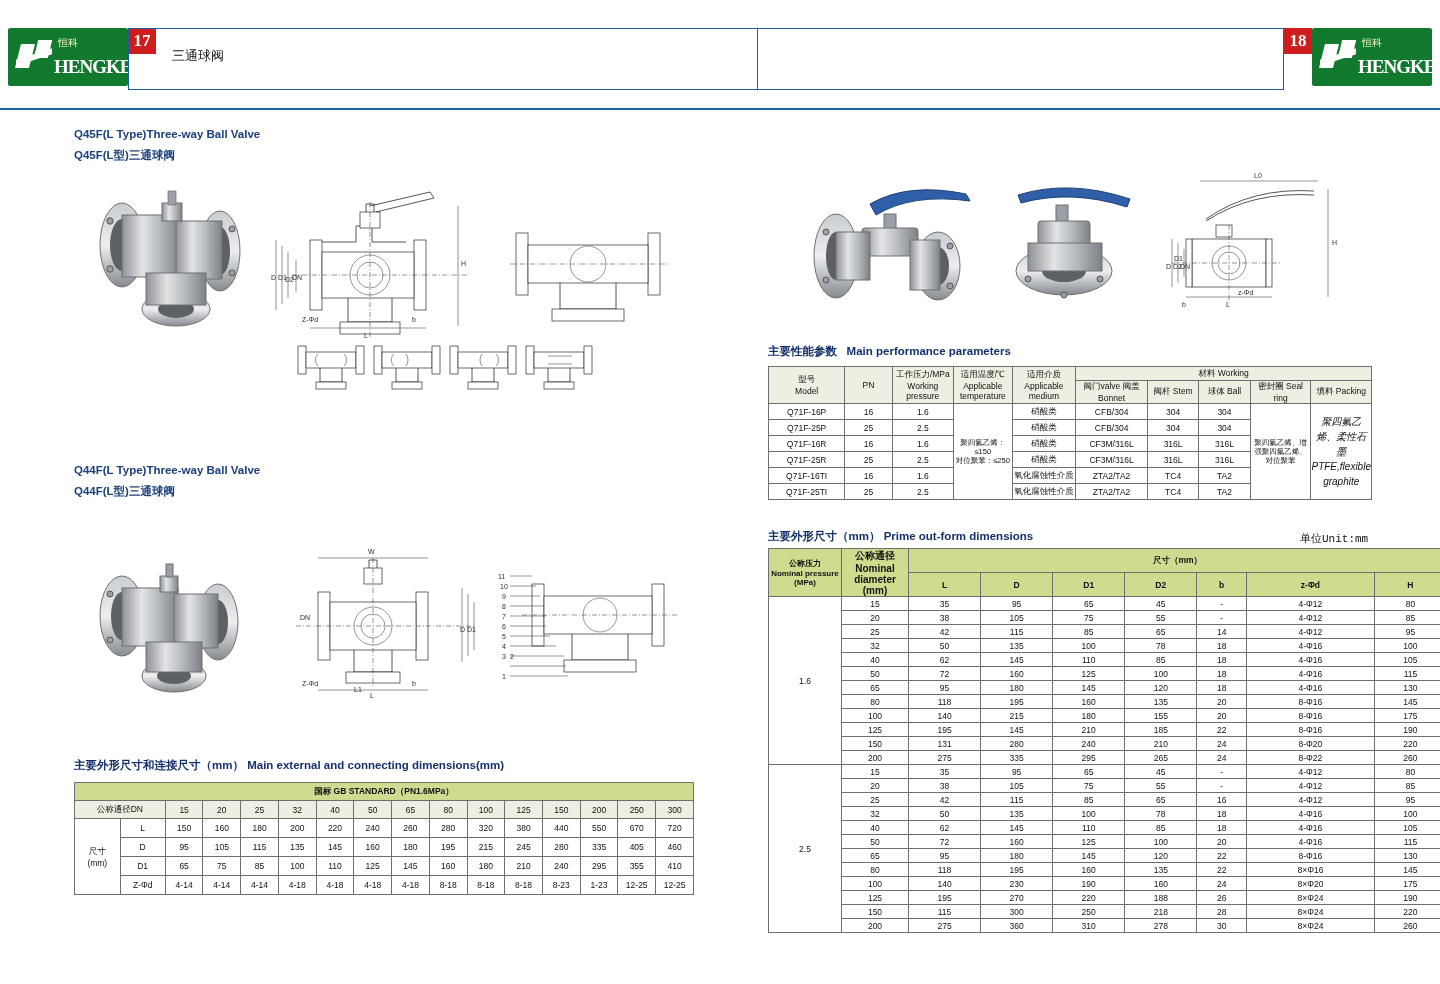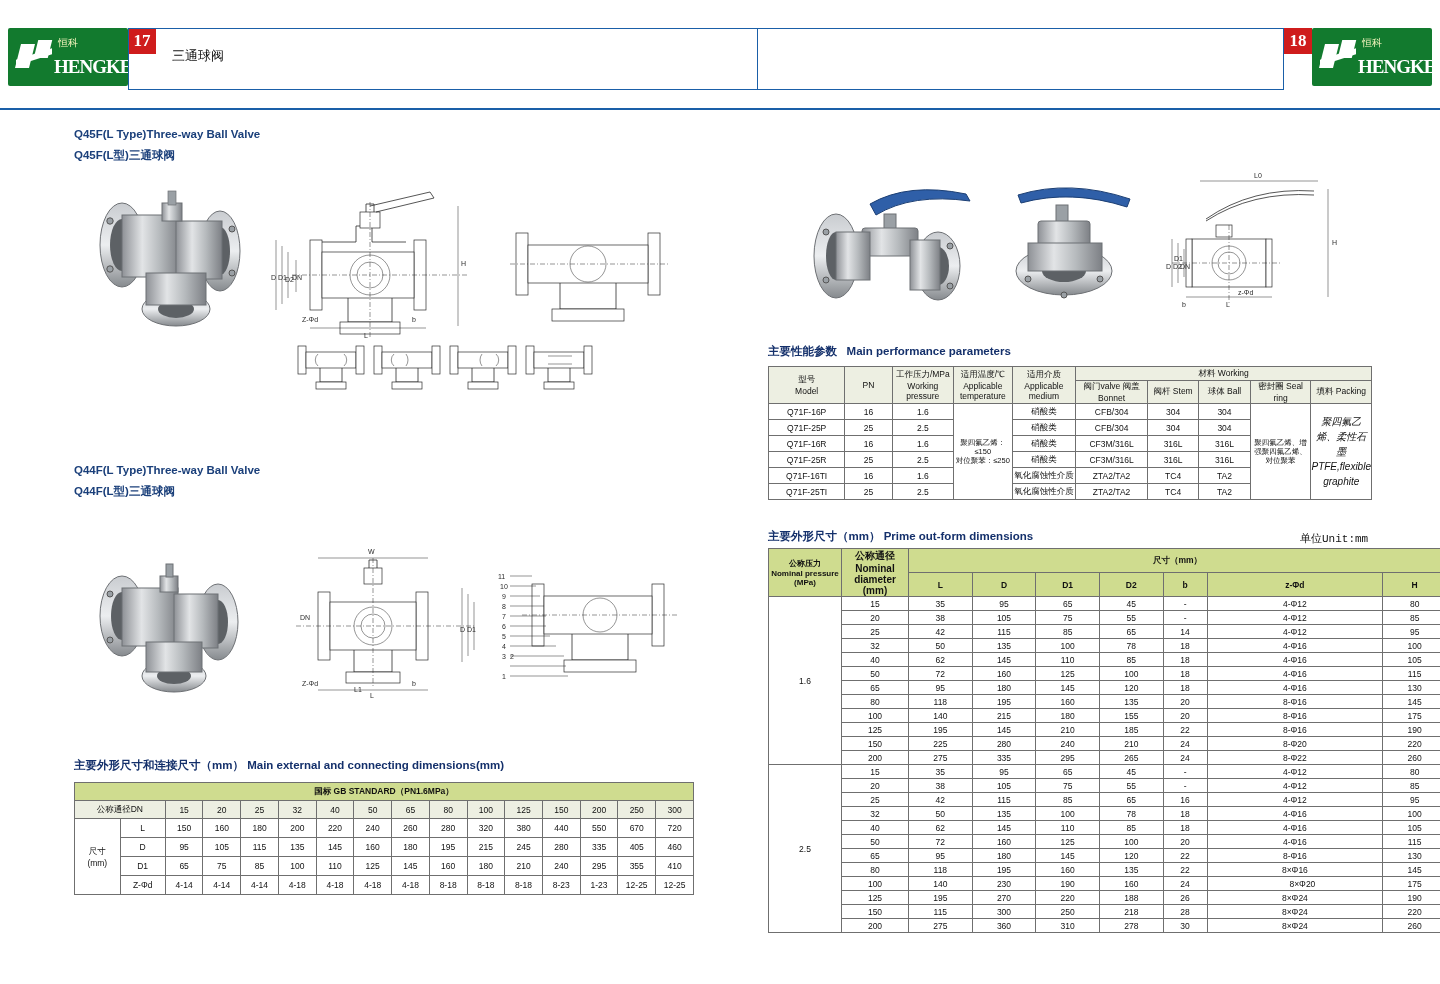--- a/index.html
+++ b/index.html
@@ -654,21 +654,21 @@
             <td style="height:13px;">195</td>
             <td style="height:13px;">145</td>
             <td style="height:13px;">210</td>
             <td style="height:13px;">185</td>
             <td style="height:13px;">22</td>
             <td style="height:13px;">8-Φ16</td>
             <td style="height:13px;">190</td>
           </tr>
           <tr>
             <td style="height:13px;">150</td>
-            <td style="height:13px;">225</td>
+            <td style="height:13px;">131</td>
             <td style="height:13px;">280</td>
             <td style="height:13px;">240</td>
             <td style="height:13px;">210</td>
             <td style="height:13px;">24</td>
             <td style="height:13px;">8-Φ20</td>
             <td style="height:13px;">220</td>
           </tr>
           <tr>
             <td style="height:13px;">200</td>
             <td style="height:13px;">275</td>
@@ -760,21 +760,21 @@
             <td style="height:13px;">8×Φ16</td>
             <td style="height:13px;">145</td>
           </tr>
           <tr>
             <td style="height:13px;">100</td>
             <td style="height:13px;">140</td>
             <td style="height:13px;">230</td>
             <td style="height:13px;">190</td>
             <td style="height:13px;">160</td>
             <td style="height:13px;">24</td>
-            <td style="height:13px;padding-left:15px;">8×Φ20</td>
+            <td style="height:13px;">8×Φ20</td>
             <td style="height:13px;">175</td>
           </tr>
           <tr>
             <td style="height:13px;">125</td>
             <td style="height:13px;">195</td>
             <td style="height:13px;">270</td>
             <td style="height:13px;">220</td>
             <td style="height:13px;">188</td>
             <td style="height:13px;">26</td>
             <td style="height:13px;">8×Φ24</td>

